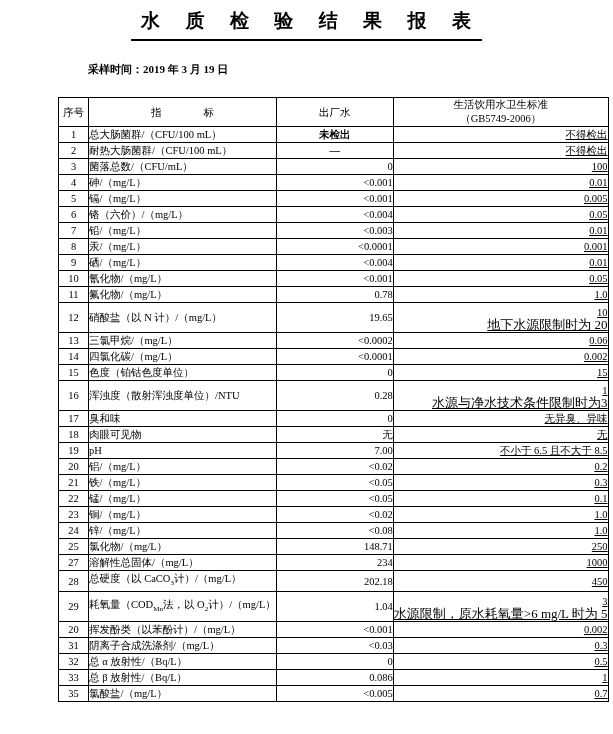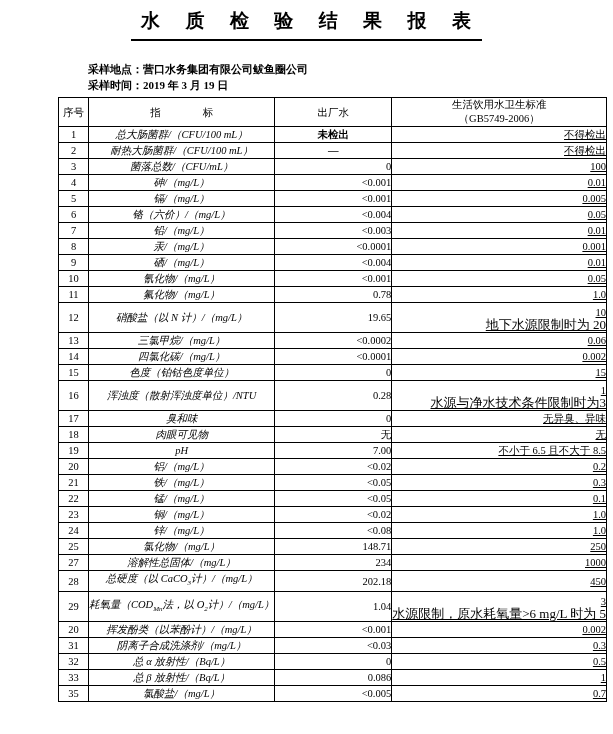--- a/index.html
+++ b/index.html
@@ -9,41 +9,40 @@
   .title-wrap{position:absolute;top:8px;left:0;width:613px;text-align:center;}
   .title{display:inline-block;font-size:19px;font-weight:bold;letter-spacing:7px;
          border-bottom:2px solid #000;padding:0 4px 5px 10px;white-space:nowrap;font-family:Liberation Mono, monospace;}
   .meta{position:absolute;left:88px;top:61px;font-size:11px;font-weight:bold;line-height:16px;}
   table.t{position:absolute;left:58px;top:97px;border-collapse:collapse;table-layout:fixed;
           font-size:10.5px;}
   table.t td,table.t th{border:1px solid #000;padding:0;line-height:15px;height:15px;
           font-weight:normal;overflow:hidden;white-space:nowrap;}
   th.h{height:31px;text-align:center;vertical-align:middle;line-height:13px;}
   td.no{text-align:center;}
-  td.ind{text-align:center;padding-left:4px;font-style:italic;}
+  td.ind{text-align:left;padding-left:4px;}
   td.val{text-align:right;padding-right:4px;}
   td.val.center{text-align:center;padding-right:0;font-weight:bold;}
   td.std{text-align:right;padding-right:4px;text-decoration:underline;}
   tr.tall td{height:29px;}
   .std-main{line-height:13px;}
   .std-note{font-size:13px;line-height:11px;}
   sub{font-size:7px;}
   .h2line{line-height:14px;}
 </style>
 </head>
 <body>
 
 <div class="page">
 
   <div class="title-wrap">
     <span class="title">水 质 检 验 结 果 报 表</span>
   </div>
 
   <div class="meta">
-    <div>采样地点：营口水务集团有限公司鲅鱼圈公司</div>
     <div>采样时间：2019 年 3 月 19 日</div>
   </div>
 
   <table class="t">
     <colgroup>
       <col style="width:30px">
         <col style="width:185px">
         <col style="width:117px">
         <col style="width:180px">
     </colgroup>

